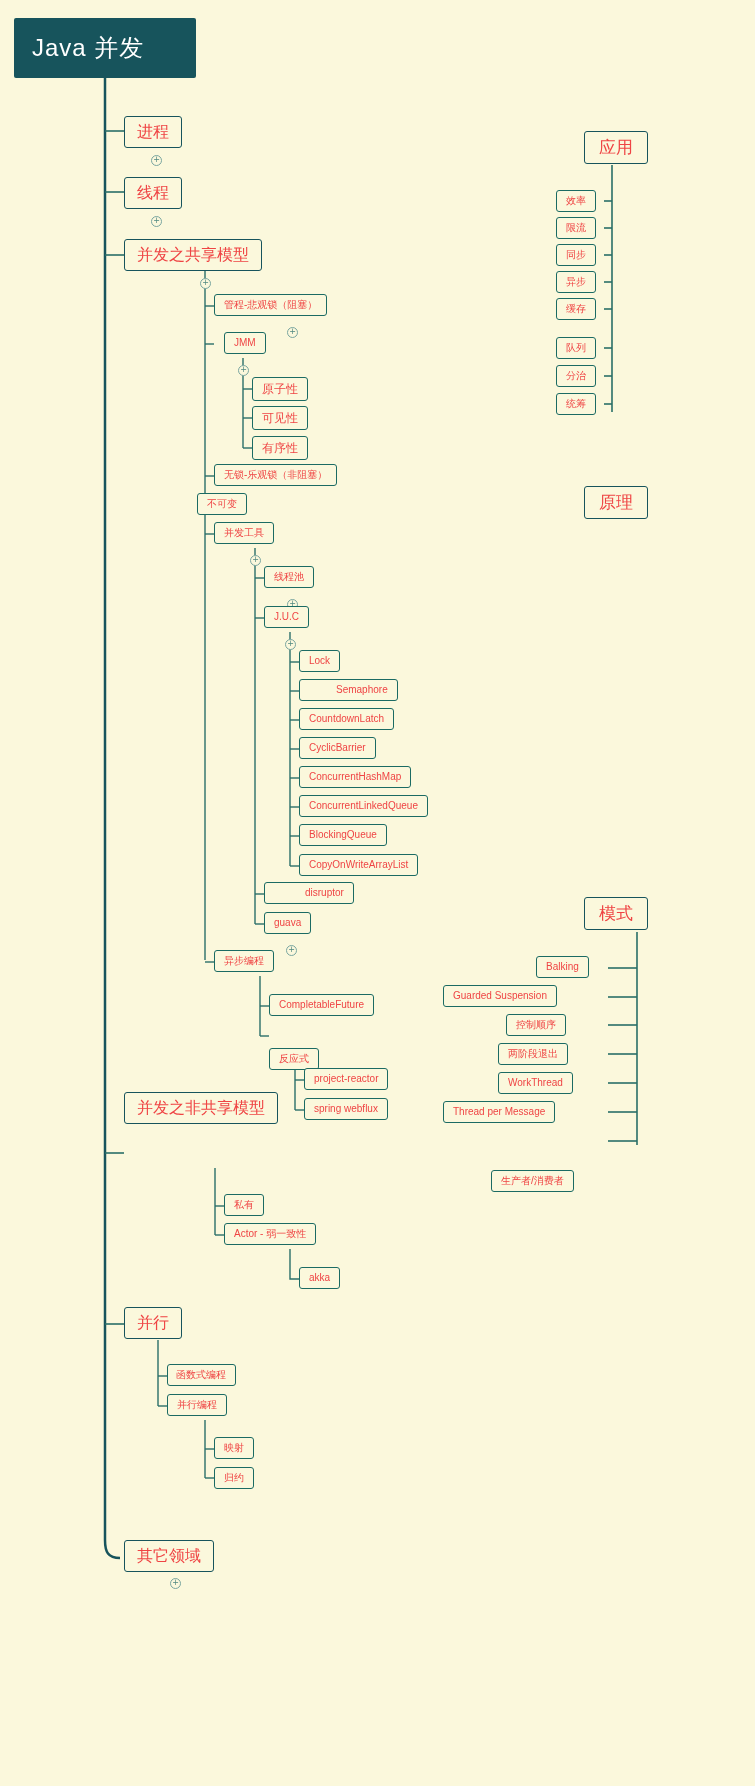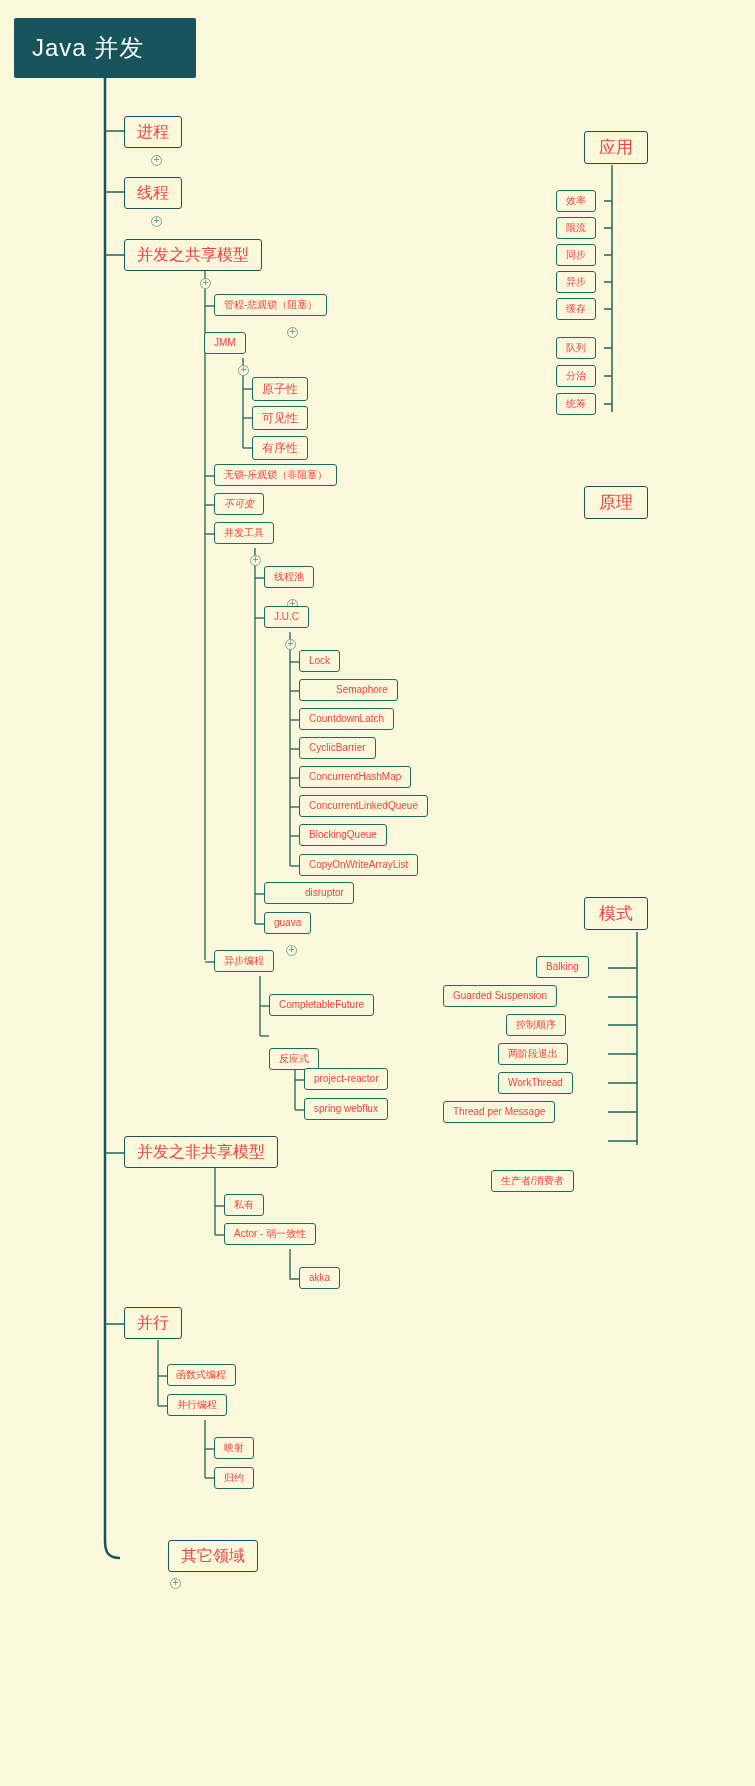--- a/index.html
+++ b/index.html
@@ -155,29 +155,29 @@
 
   <div class="node lvl1" style="left:124px;top:177px;">线程</div>
   <div class="expander" style="left:151px;top:216px;">+</div>
 
   <div class="node lvl1" style="left:124px;top:239px;">并发之共享模型</div>
   <div class="expander" style="left:200px;top:278px;">+</div>
 
   <div class="node lvl2" style="left:214px;top:294px;">管程-悲观锁（阻塞）</div>
   <div class="expander" style="left:287px;top:327px;">+</div>
 
-  <div class="node lvl2" style="left:204px;top:332px;">JMM</div>
+  <div class="node lvl2" style="left:224px;top:332px;">JMM</div>
   <div class="expander" style="left:238px;top:365px;">+</div>
 
   <div class="node lvl3" style="left:252px;top:377px;">原子性</div>
   <div class="node lvl3" style="left:252px;top:406px;">可见性</div>
   <div class="node lvl3" style="left:252px;top:436px;">有序性</div>
 
   <div class="node lvl2" style="left:214px;top:464px;">无锁-乐观锁（非阻塞）</div>
-  <div class="node lvl2" style="left:214px;top:493px;font-style:italic;">不可变</div>
+  <div class="node lvl2" style="left:197px;top:493px;">不可变</div>
   <div class="node lvl2" style="left:214px;top:522px;">并发工具</div>
   <div class="expander" style="left:250px;top:555px;">+</div>
 
   <div class="node lvl2" style="left:264px;top:566px;">线程池</div>
   <div class="expander" style="left:287px;top:599px;">+</div>
 
   <div class="node lvl2" style="left:264px;top:606px;">J.U.C</div>
   <div class="expander" style="left:285px;top:639px;">+</div>
 
   <div class="node lvl2" style="left:299px;top:650px;">Lock</div>
@@ -192,32 +192,32 @@
   <div class="node lvl2" style="left:264px;top:882px;padding-left:40px;">disruptor</div>
   <div class="node lvl2" style="left:264px;top:912px;">guava</div>
   <div class="expander" style="left:286px;top:945px;">+</div>
 
   <div class="node lvl2" style="left:214px;top:950px;">异步编程</div>
   <div class="node lvl2" style="left:269px;top:994px;">CompletableFuture</div>
   <div class="node lvl2" style="left:269px;top:1024px;margin-top:24px;">反应式</div>
   <div class="node lvl2" style="left:304px;top:1068px;">project-reactor</div>
   <div class="node lvl2" style="left:304px;top:1098px;">spring webflux</div>
 
-  <div class="node lvl1" style="left:124px;top:1136px;">并发之非共享模型</div>
+  <div class="node lvl1" style="left:124px;top:1092px;">并发之非共享模型</div>
   <div class="node lvl2" style="left:224px;top:1194px;">私有</div>
   <div class="node lvl2" style="left:224px;top:1223px;">Actor - 弱一致性</div>
   <div class="node lvl2" style="left:299px;top:1267px;">akka</div>
 
   <div class="node lvl1" style="left:124px;top:1307px;">并行</div>
   <div class="node lvl2" style="left:167px;top:1364px;padding-left:8px;">函数式编程</div>
   <div class="node lvl2" style="left:167px;top:1394px;">并行编程</div>
   <div class="node lvl2" style="left:214px;top:1437px;">映射</div>
   <div class="node lvl2" style="left:214px;top:1467px;">归约</div>
 
-  <div class="node lvl1" style="left:124px;top:1540px;margin-left:44px;">其它领域</div>
+  <div class="node lvl1" style="left:124px;top:1540px;">其它领域</div>
   <div class="expander" style="left:170px;top:1578px;">+</div>
 
   <div class="node big" style="left:584px;top:131px;">应用</div>
   <div class="node lvl2" style="left:556px;top:190px;">效率</div>
   <div class="node lvl2" style="left:556px;top:217px;">限流</div>
   <div class="node lvl2" style="left:556px;top:244px;">同步</div>
   <div class="node lvl2" style="left:556px;top:271px;">异步</div>
   <div class="node lvl2" style="left:556px;top:298px;">缓存</div>
   <div class="node lvl2" style="left:556px;top:337px;">队列</div>
   <div class="node lvl2" style="left:556px;top:365px;">分治</div>

